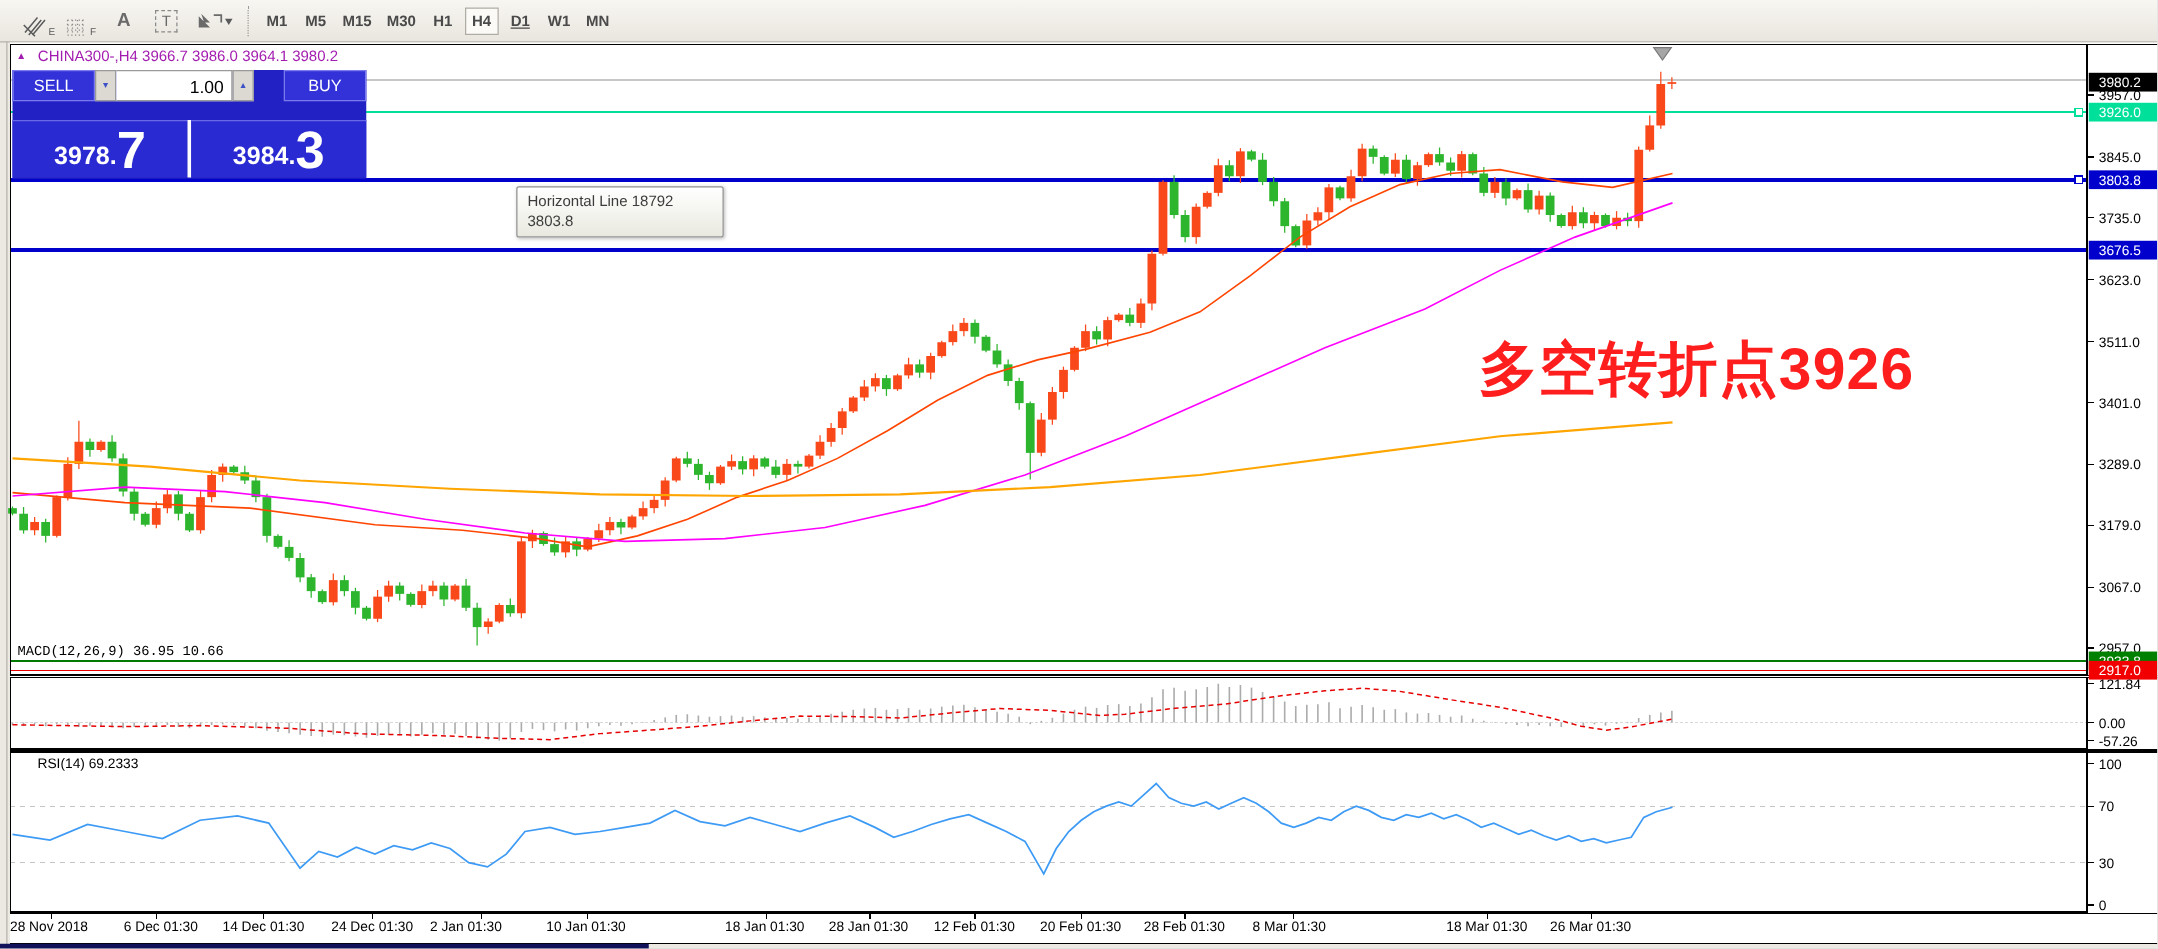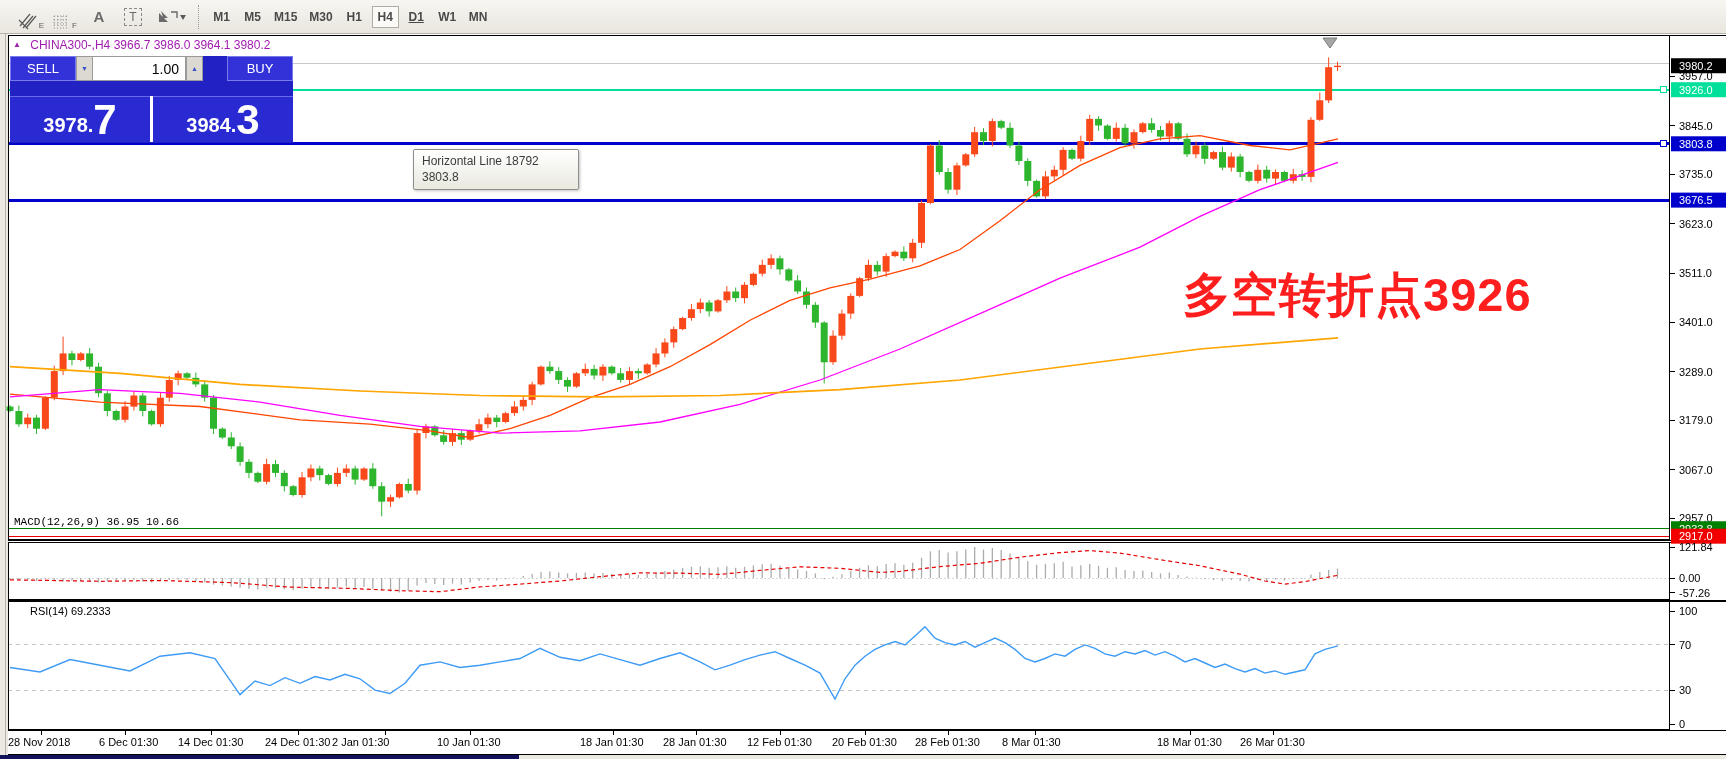--- a/index.html
+++ b/index.html
@@ -701,21 +701,21 @@
   <div class="annotation" style="color: rgb(255, 30, 30);">多空转折点3926</div>
 
   <div class="pane-label macd">MACD(12,26,9) 36.95 10.66</div>
   <div class="pane-label rsi">RSI(14) 69.2333</div>
 
   <div id="date-axis">
       <span class="date-label" style="left: 8px;">28 Nov 2018</span>
       <span class="date-label" style="left: 80px; margin-left: 19px;">6 Dec 01:30</span>
       <span class="date-label" style="left: 178px;">14 Dec 01:30</span>
       <span class="date-label" style="left: 265px;">24 Dec 01:30</span>
-      <span class="date-label" style="left: 332px;">2 Jan 01:30</span>
+      <span class="date-label" style="left: 344px;">2 Jan 01:30</span>
       <span class="date-label" style="left: 437px;">10 Jan 01:30</span>
       <span class="date-label" style="left: 580px;">18 Jan 01:30</span>
       <span class="date-label" style="left: 663px;">28 Jan 01:30</span>
       <span class="date-label" style="left: 747px;">12 Feb 01:30</span>
       <span class="date-label" style="left: 832px;">20 Feb 01:30</span>
       <span class="date-label" style="left: 915px;">28 Feb 01:30</span>
       <span class="date-label" style="left: 1002px;">8 Mar 01:30</span>
       <span class="date-label" style="left: 1157px;">18 Mar 01:30</span>
       <span class="date-label" style="left: 1240px;">26 Mar 01:30</span>
     </div>

